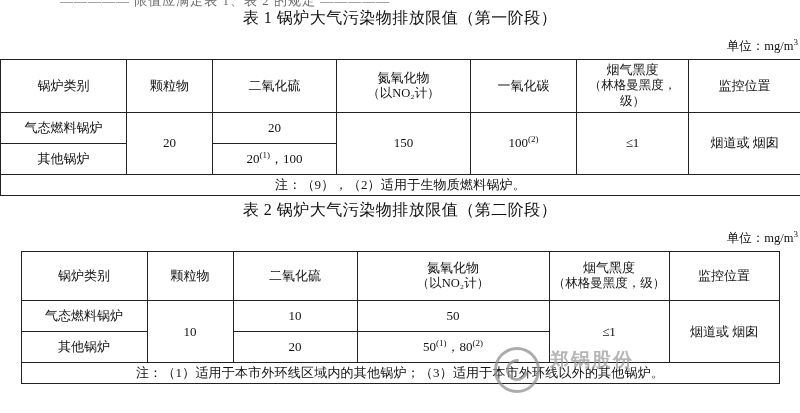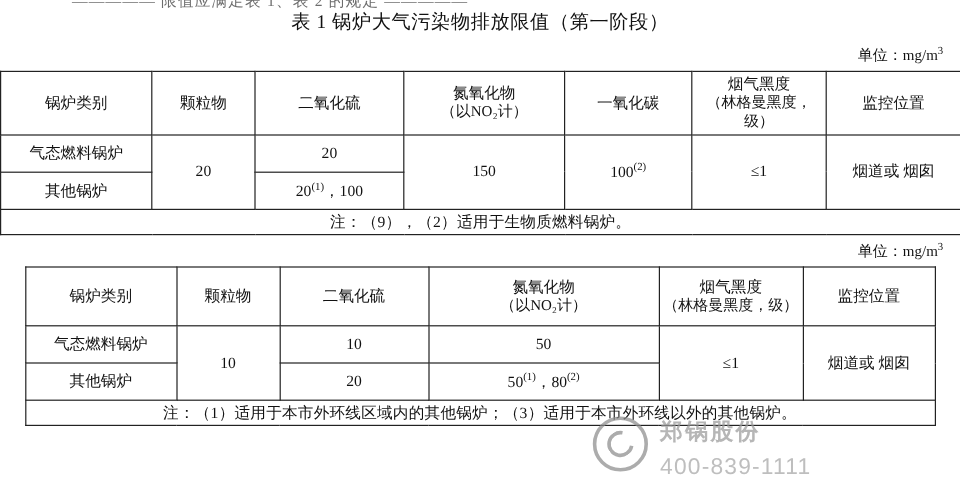--- a/index.html
+++ b/index.html
@@ -44,21 +44,21 @@
 
   .tbl-title {
     text-align: center;
     font-size: 16px;
     font-weight: normal;
     letter-spacing: .5px;
   }
   .unit-line {
     text-align: right;
     font-size: 12.5px;
-    padding-right: 14px;
+    padding-right: 2px;
   }
   .unit-line sup {
     font-size: 9px;
   }
 
   table.data {
     border-collapse: collapse;
     width: 758px;
     margin: 0 auto;
     table-layout: fixed;
@@ -239,20 +239,21 @@
 
       <tr class="note-row">
         <td colspan="7">注：（9），（2）适用于生物质燃料锅炉。</td>
       </tr>
     </tbody>
       </table>
   </div>
 
   <div class="sec2">
 
+    <div class="tbl-title">表 2 锅炉大气污染物排放限值（第二阶段）</div>
 
     <div class="unit-line">
       <span>单位：</span><span>mg/m</span><sup>3</sup>
     </div>
 
     <table class="data">
       <colgroup>
         <col class="d1">
           <col class="d2">
           <col class="d3">
@@ -305,16 +306,15 @@
       <tr class="note-row">
         <td colspan="6">注：（1）适用于本市外环线区域内的其他锅炉；（3）适用于本市外环线以外的其他锅炉。</td>
       </tr>
     </tbody>
       </table>
   </div>
 
   <div class="watermark">
     <div class="wm-logo"></div>
     <div class="wm-name">郑锅股份</div>
-    <div class="wm-phone">400-839-1111</div>
   </div>
 
 </div>
 
 </body></html>

